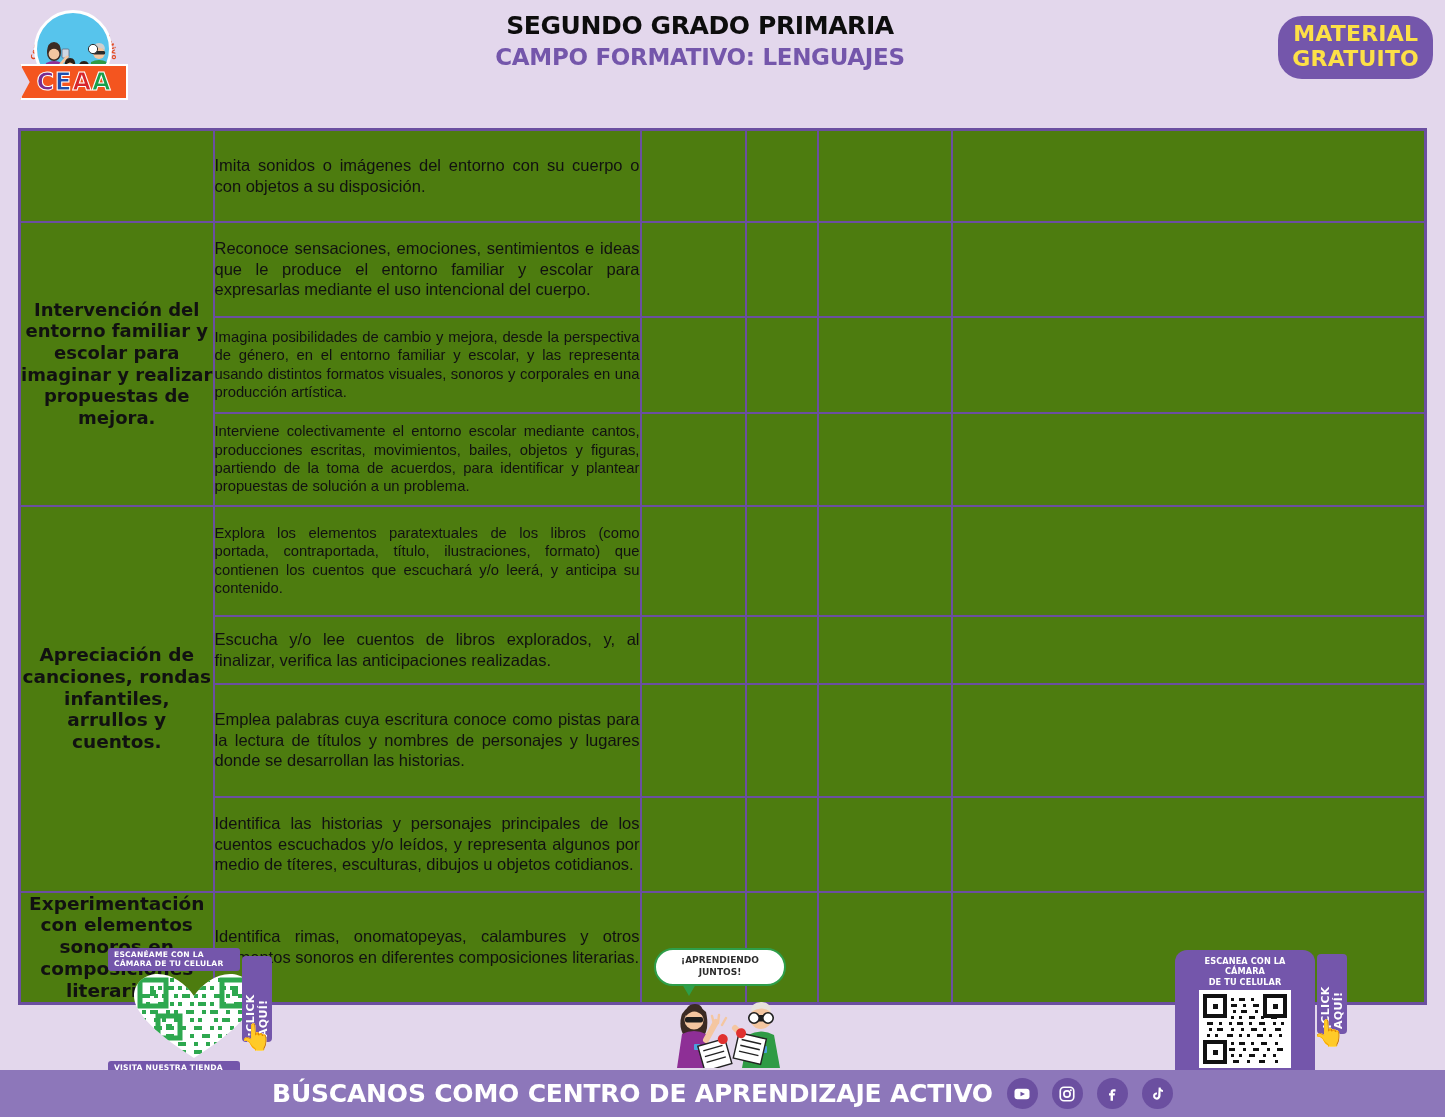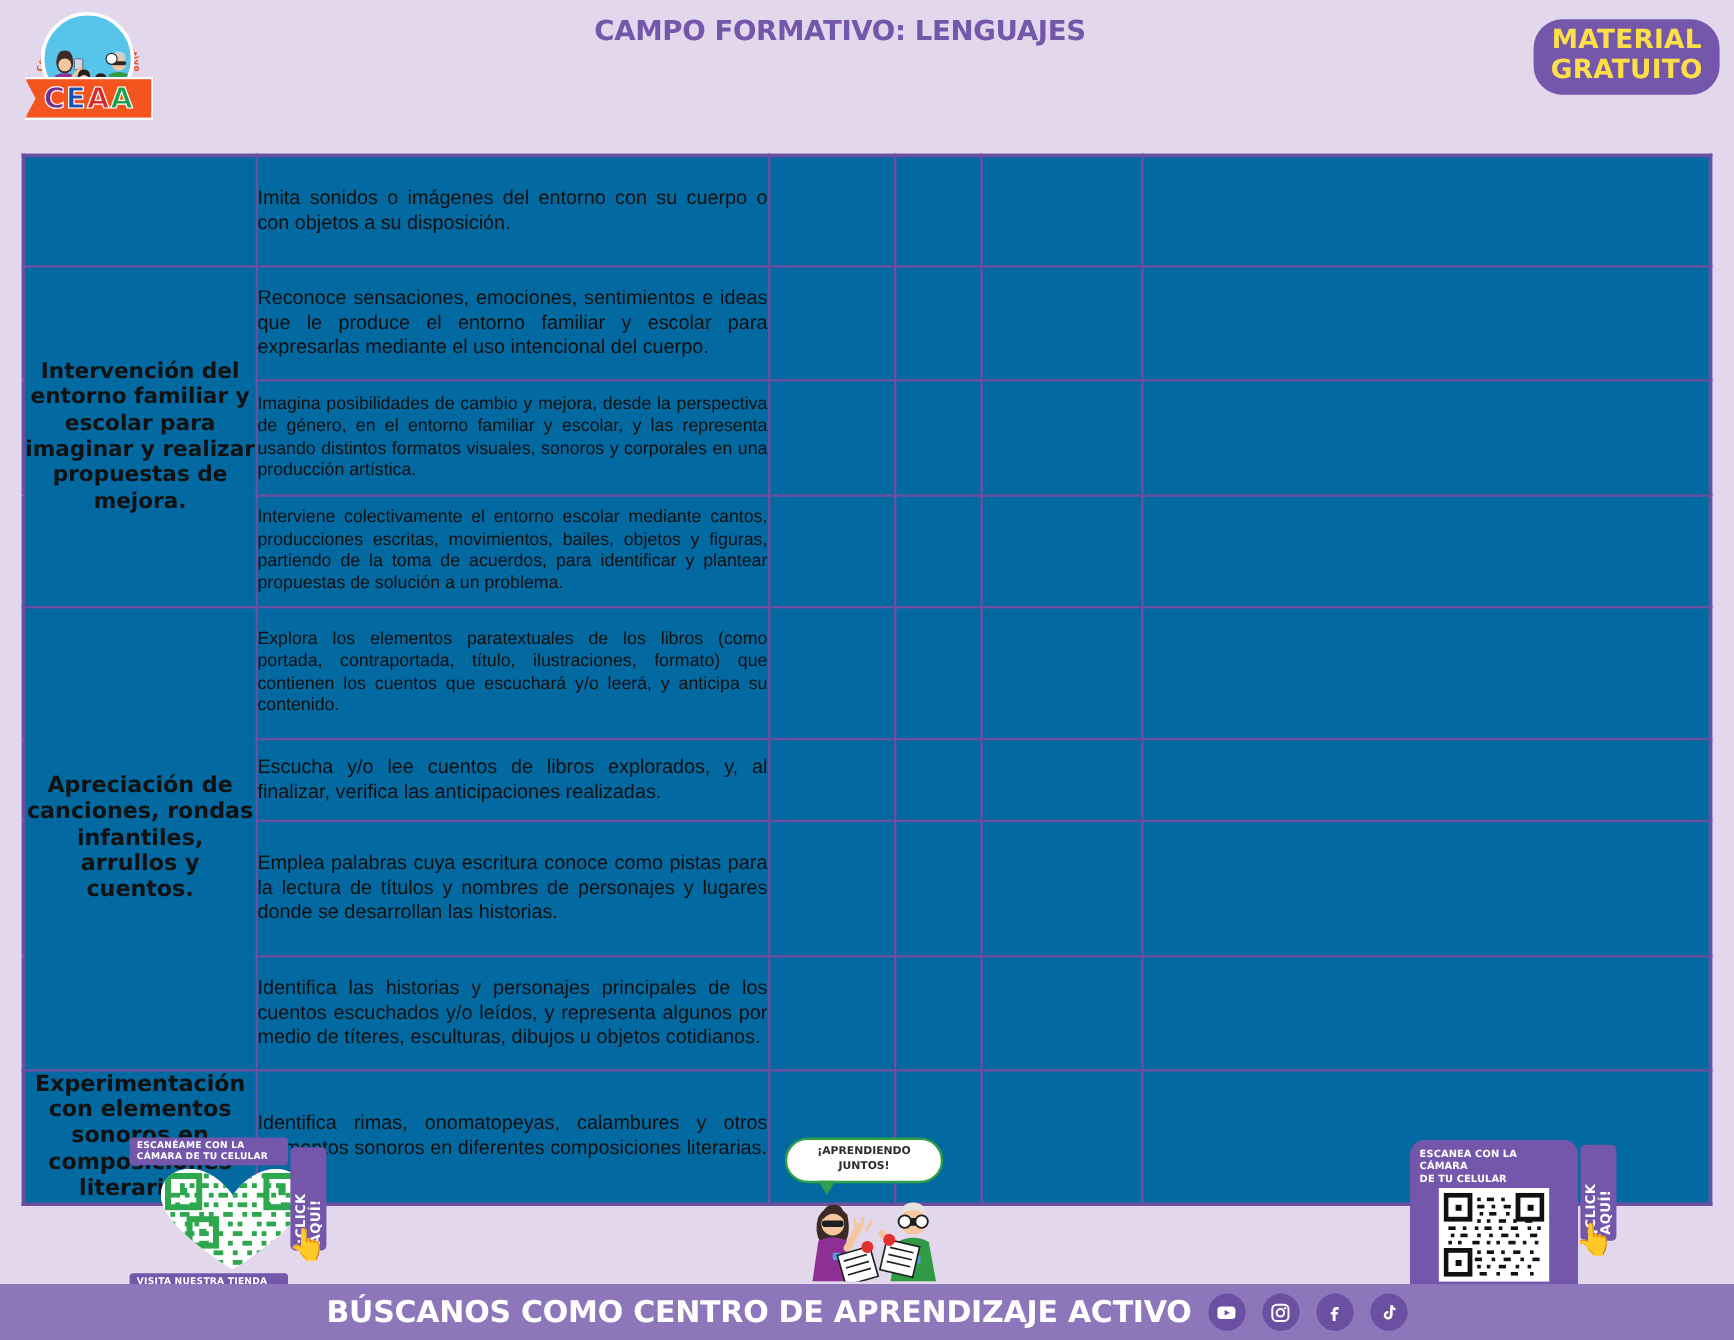--- a/index.html
+++ b/index.html
@@ -64,21 +64,21 @@
   
   .tbl-wrap { position: absolute; left: 18px; top: 128px; width: 1409px; }
   table.grid {
     width: 100%; border-collapse: collapse;
     table-layout: fixed;
     border: 3px solid #6b4fa0;
   }
   table.grid td {
     border: 2px solid #6b4fa0;
     vertical-align: middle;
-    background: #0369a1;
+    background: #4d7c0f;
     padding: 0;
   }
   td.peach { background: #f7dbc9; }
 
   td.content-label {
     text-align: center;
     font-family: "DejaVu Sans", sans-serif;
     font-weight: 700; font-size: 18.5px; color: #111;
     line-height: 1.18; padding: 6px 8px;
   }
@@ -115,21 +115,21 @@
     writing-mode: vertical-rl; text-orientation: mixed; transform: rotate(180deg);
     font-family: "DejaVu Sans", sans-serif; font-weight: 700; font-size: 11px;
     padding: 5px 2px; border-radius: 4px; letter-spacing: 0.3px;
   }
   .hand {
     position: absolute; font-size: 26px; color: #fff;
     text-shadow: 0 0 0 #fff; line-height: 1;
   }
   .yt-panel {
     background: #7456ab; border-radius: 12px; padding: 6px 8px 7px 8px;
-    width: 140px; text-align: left;
+    width: 140px; text-align: center;
   }
   .yt-panel .qt {
     color: #fff; font-family: "DejaVu Sans", sans-serif; font-weight: 700;
     font-size: 8.2px; line-height: 1.25; letter-spacing: 0.1px;
   }
   .qr-box { background: #fff; padding: 4px; margin: 3px auto; width: 92px; height: 78px; }
 
   .mascots { position: absolute; left: 648px; top: 0px; width: 170px; height: 120px; }
   .bubble {
     position: absolute; left: 6px; top: 0px; width: 132px; height: 38px;
@@ -207,20 +207,21 @@
       </div>
       <div class="logo-ribbon">
         <span class="lc1">C</span>
         <span class="lc2">E</span>
         <span class="lc3">A</span>
         <span class="lc4">A</span>
       </div>
     </div>
 
     <div class="titles">
+      <div class="t2">SEGUNDO GRADO PRIMARIA</div>
       <div class="t3">CAMPO FORMATIVO: LENGUAJES</div>
     </div>
 
     <div class="badge">
       <div>MATERIAL</div>
       <div>GRATUITO</div>
     </div>
   </div>
 
   <div class="tbl-wrap">

